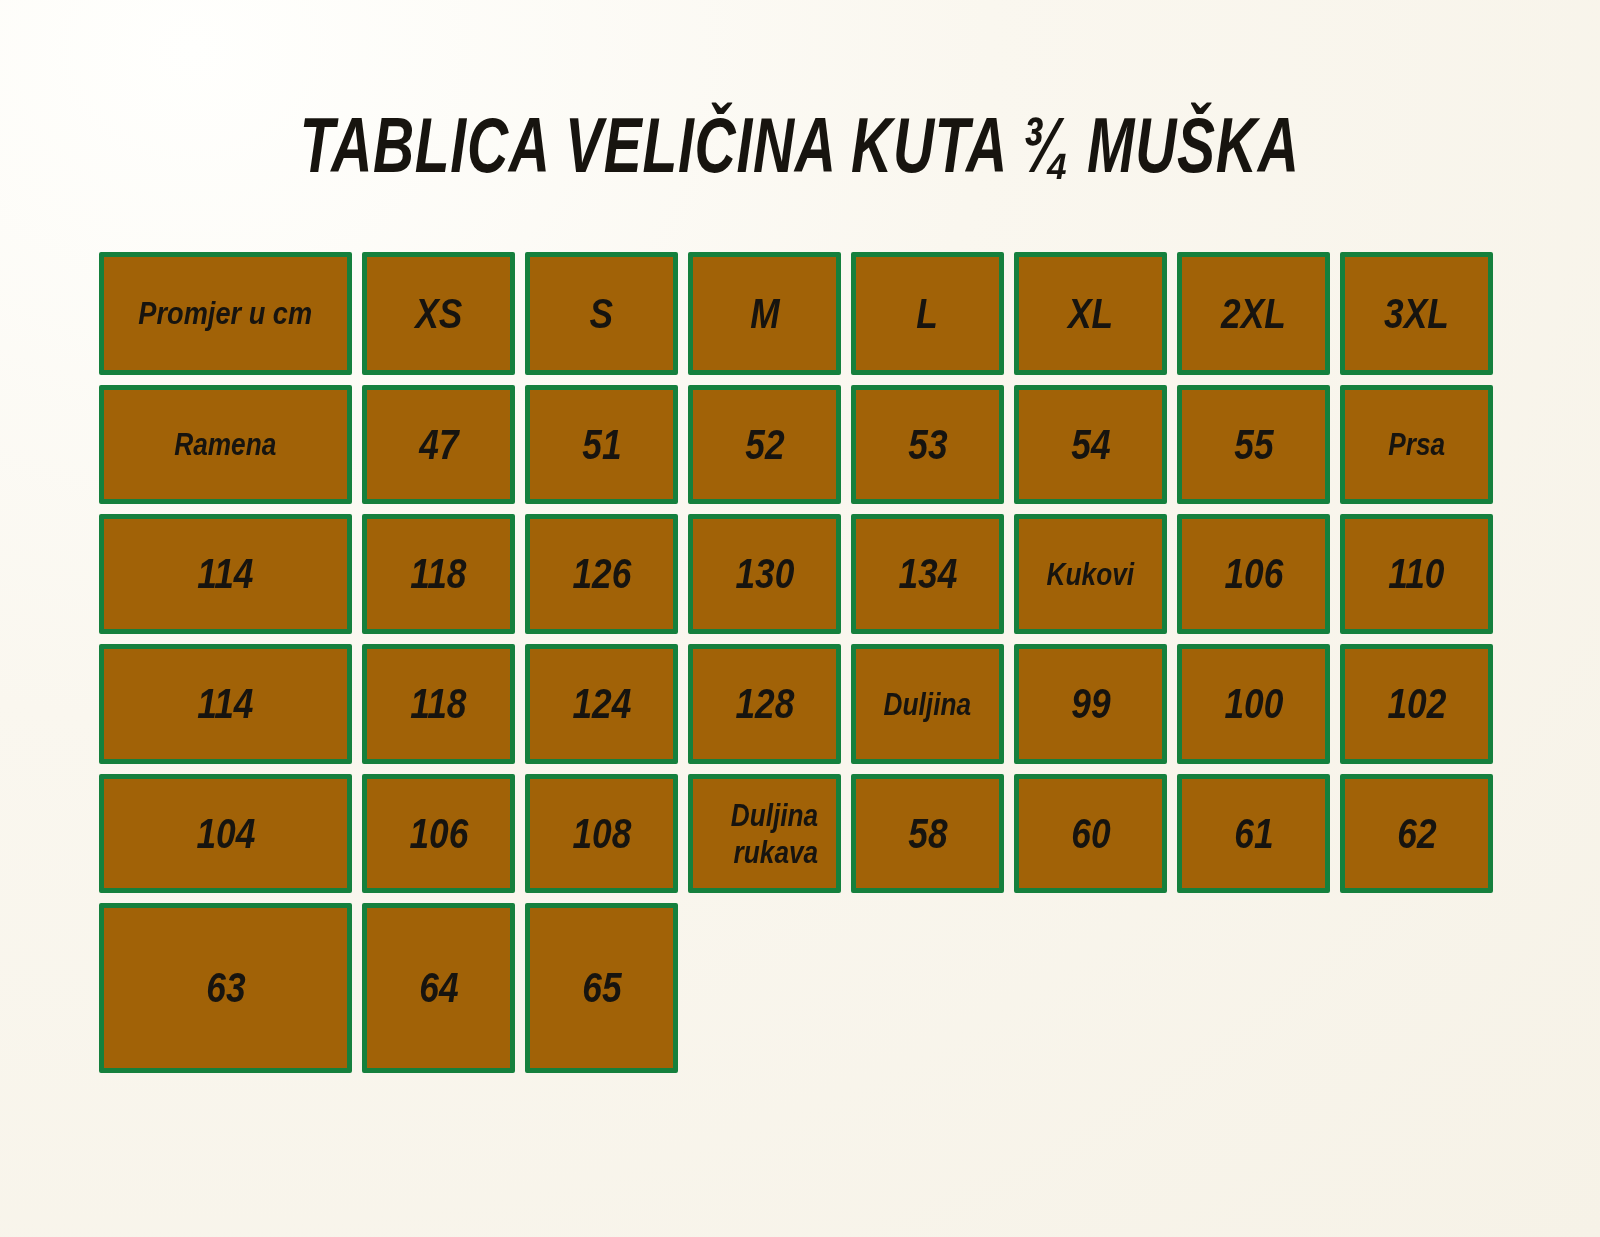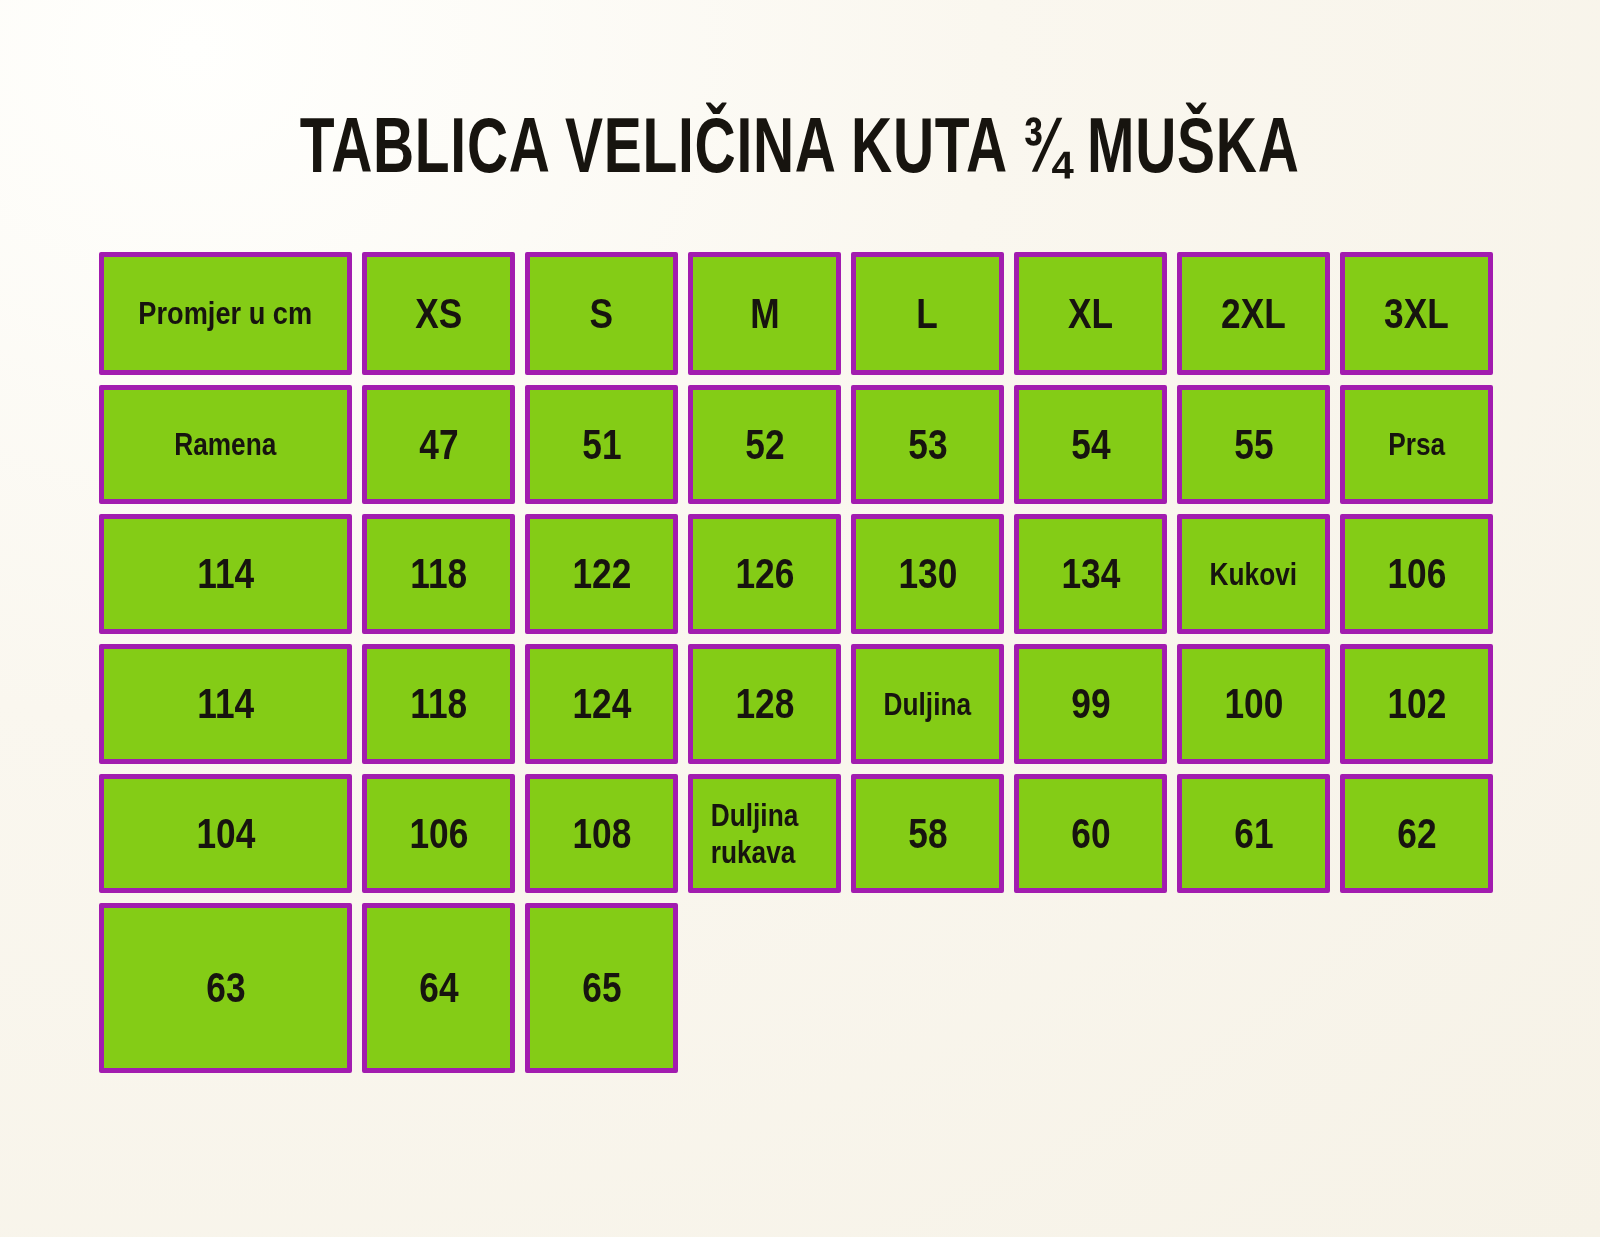--- a/index.html
+++ b/index.html
@@ -3,21 +3,21 @@
 <meta charset="utf-8">
 <style>
   * { margin: 0; padding: 0; box-sizing: border-box; }
   html, body { width: 1600px; height: 1237px; }
   body {
     font-family: "Liberation Sans", sans-serif;
     background: radial-gradient(ellipse at 12% 4%, #fffffd 0%, #faf7ef 40%, #f6f2e7 100%);
     color: #17140f;
     overflow: hidden;
   }
-  .page { position: relative; width: 1600px; height: 1126px; }
+  .page { position: relative; width: 1600px; height: 1126px; font-style: italic; }
 
   .title {
     position: absolute;
     top: 106px; left: 0;
     width: 100%;
     text-align: center;
     font-size: 78px;
     font-weight: 700;
     line-height: 1;
     letter-spacing: 1px;
@@ -31,27 +31,27 @@
 
   .grid {
     position: absolute;
     left: 99px; top: 252px;
     display: grid;
     grid-template-columns: 253px repeat(7, 153px);
     grid-template-rows: 123px 119px 120px 120px 119px 170px;
     gap: 10px;
   }
   .cell {
-    border: 5px solid #a21caf;
+    border: 5px solid #15803d;
     border-radius: 2px;
-    background: #84cc16;
+    background: #a16207;
     display: flex;
     align-items: center;
     justify-content: center;
-    text-align: left;
+    text-align: right;
     font-weight: 700;
     font-size: 43px;
     line-height: 1.15;
     padding: 4px 6px;
   }
   .cell .cond { transform: scaleX(0.82); }
   .cell.unit-head { font-size: 32px; }
   .cell.unit-head .cond { transform: scaleX(0.85); }
   .row-label { font-size: 32px; }
 </style>
@@ -116,37 +116,37 @@
     <div class="cell row-label">
         <span class="cond">Prsa</span>
       </div>
     <div class="cell">
         <span class="cond">114</span>
       </div>
     <div class="cell">
         <span class="cond">118</span>
       </div>
     <div class="cell">
-        <span class="cond">122</span>
-      </div>
-    <div class="cell">
         <span class="cond">126</span>
       </div>
     <div class="cell">
         <span class="cond">130</span>
       </div>
     <div class="cell">
         <span class="cond">134</span>
       </div>
 
     <div class="cell row-label">
         <span class="cond">Kukovi</span>
       </div>
     <div class="cell">
         <span class="cond">106</span>
+      </div>
+    <div class="cell">
+        <span class="cond">110</span>
       </div>
     <div class="cell">
         <span class="cond">114</span>
       </div>
     <div class="cell">
         <span class="cond">118</span>
       </div>
     <div class="cell">
         <span class="cond">124</span>
       </div>

